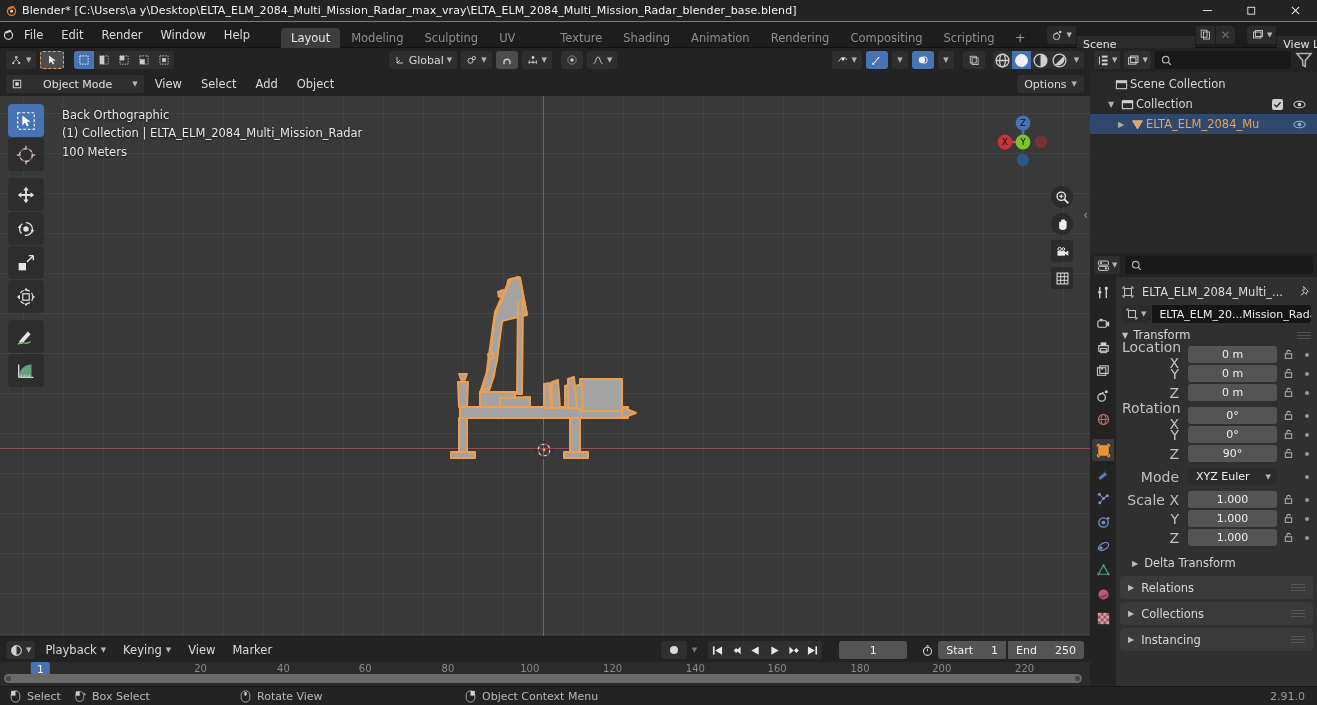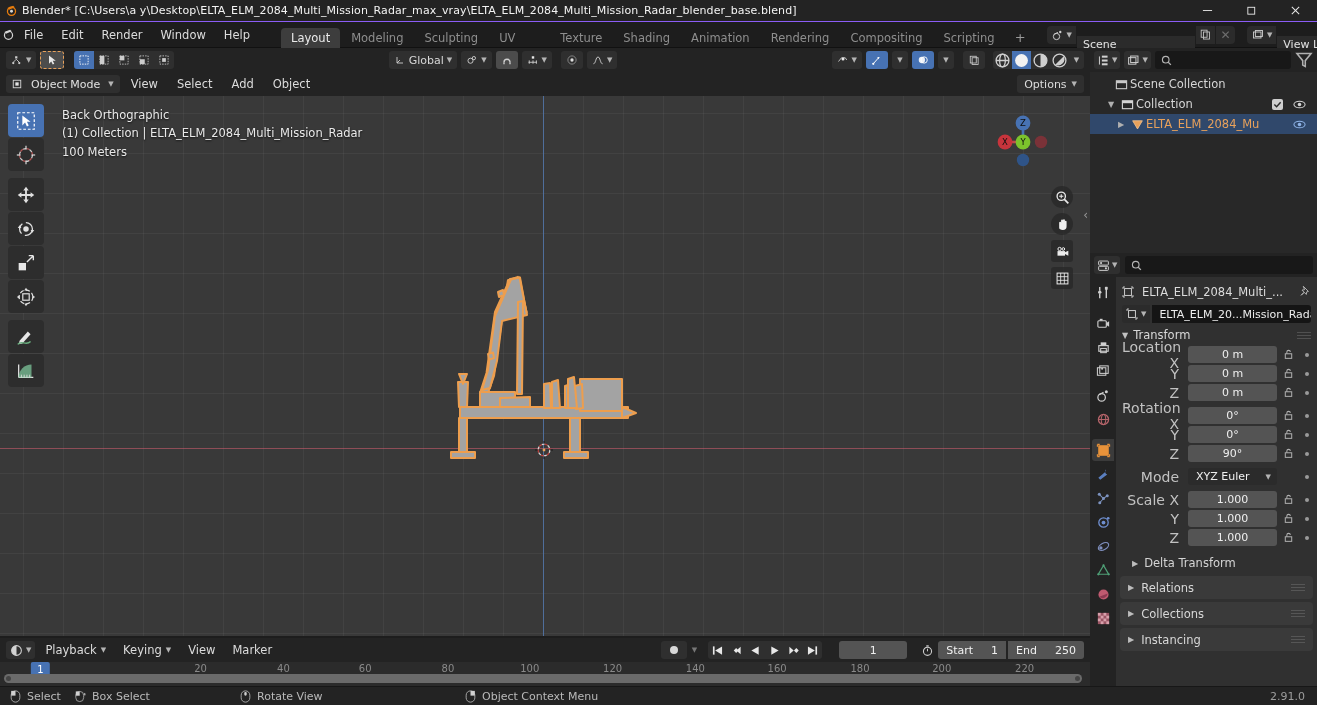--- a/index.html
+++ b/index.html
@@ -78,21 +78,21 @@
   .shade-seg > div { width: 19px; height: 18px; display: flex; align-items: center; justify-content: center; }
   .shade-seg > div.on { background: #4772b3; }
 
   
   .vp-header2 {
     position: absolute; top: 72px; left: 0; width: 1090px; height: 24px;
     background: #232323; display: flex; align-items: center; padding: 0 6px; gap: 3px;
   }
   .mode-btn {
     height: 18px; background: #2f2f2f; border-radius: 3px; display: flex; align-items: center;
-    gap: 8px; padding: 0 6px 0 5px; font-size: 11px; color: #e0e0e0;
+    gap: 20px; padding: 0 6px 0 5px; font-size: 11px; color: #e0e0e0;
   }
   .mode-btn svg { width: 12px; height: 12px; }
   .vmenu { padding: 0 8px; height: 18px; line-height: 18px; font-size: 11.5px; color: #dcdcdc; border-radius: 3px; }
   .options-btn {
     margin-left: auto; height: 18px; background: #2f2f2f; border-radius: 3px;
     display: flex; align-items: center; gap: 5px; padding: 0 7px; font-size: 11px; color: #dcdcdc;
   }
 
   
   .viewport {

